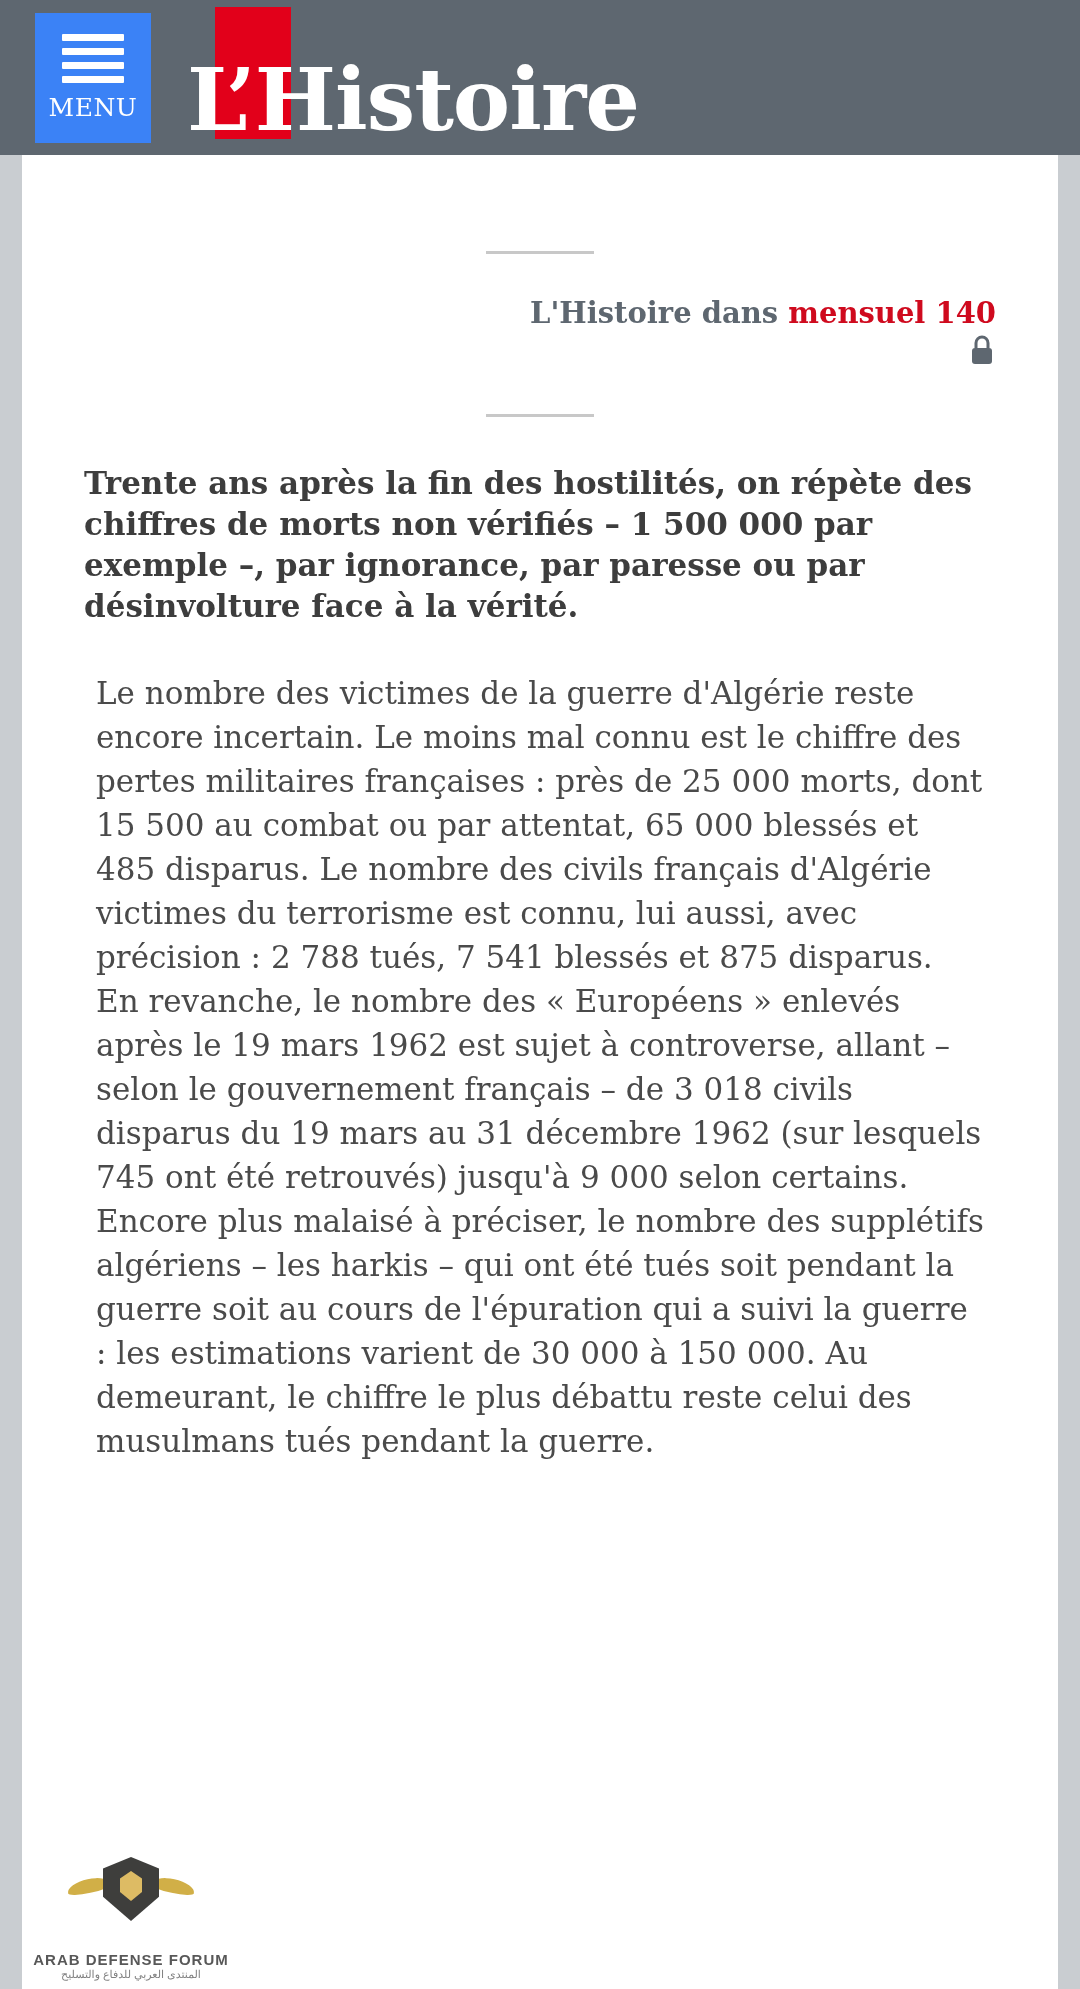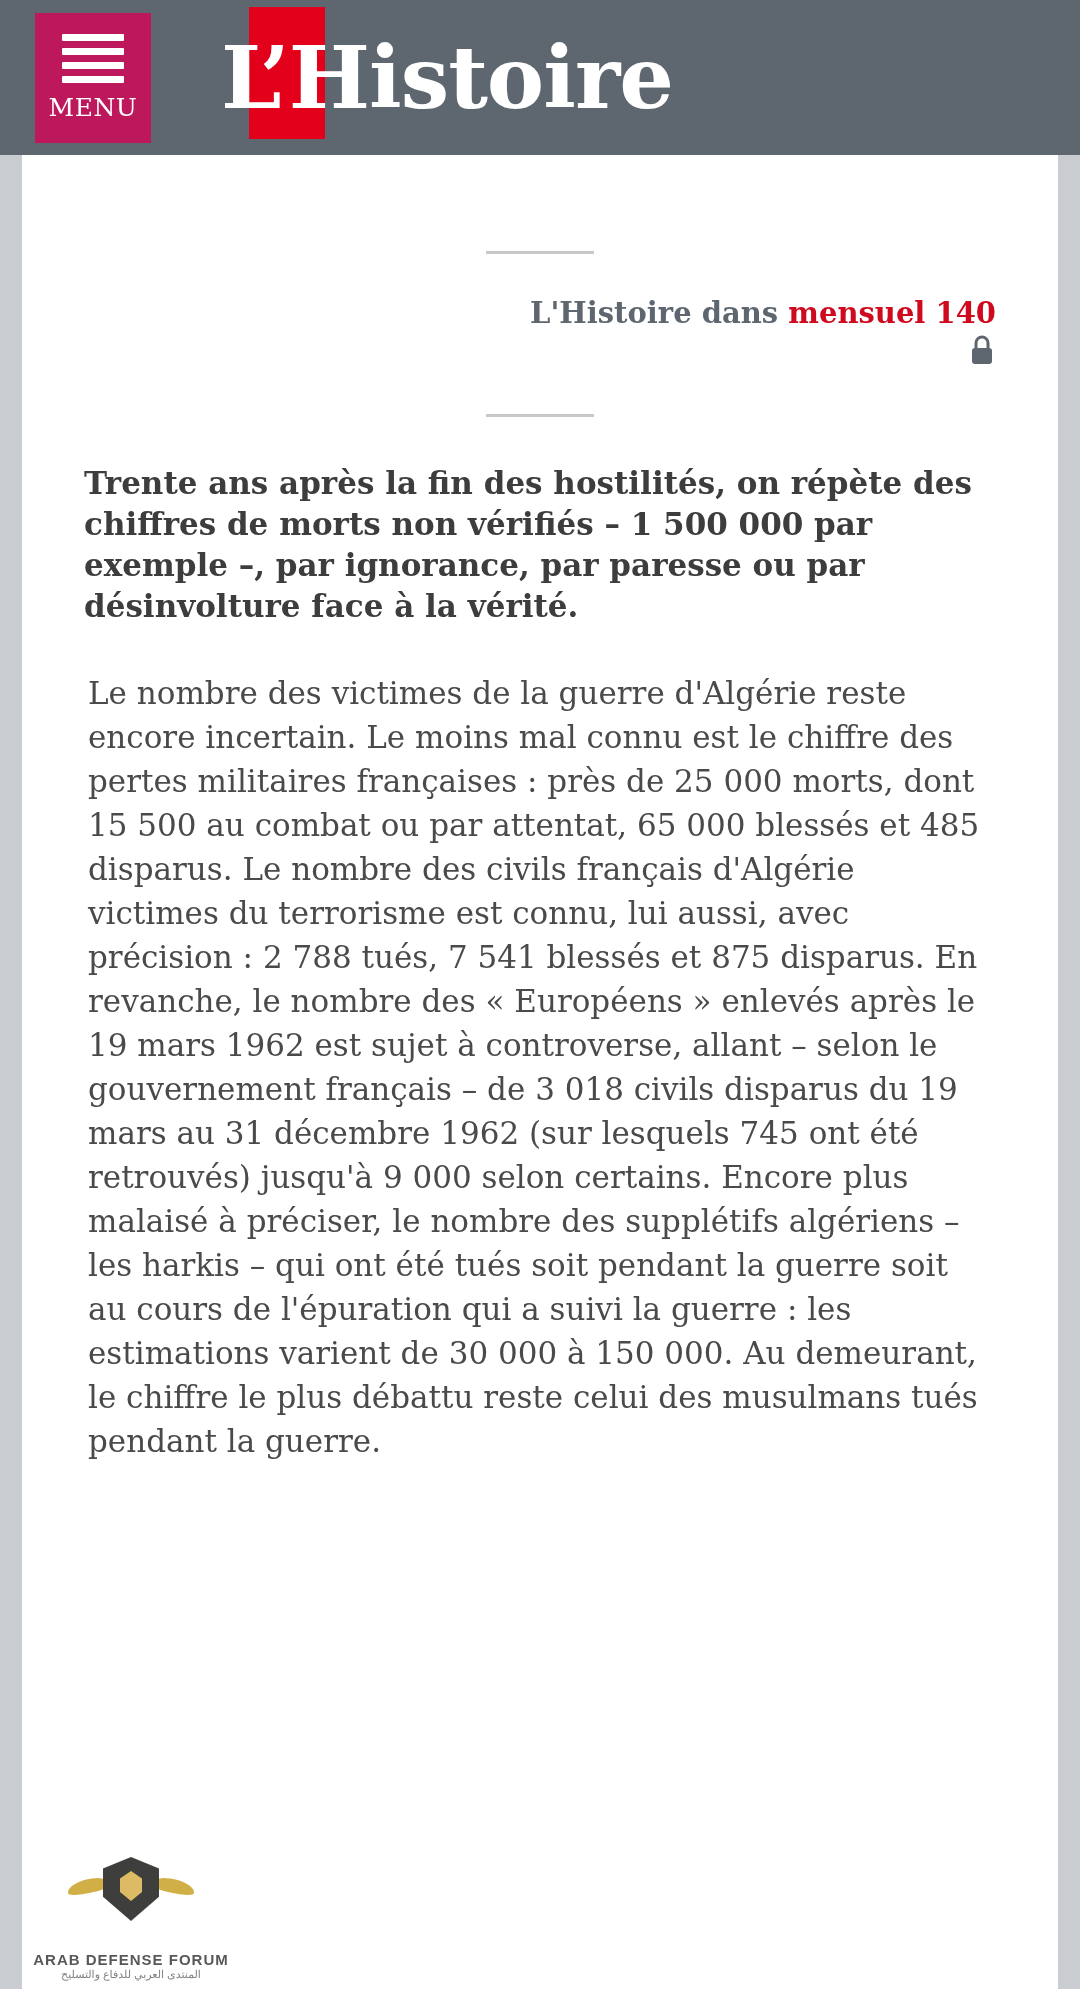--- a/index.html
+++ b/index.html
@@ -19,21 +19,21 @@
   .site-header {
     height: 155px;
     background: #5e6770;
     display: flex;
     align-items: center;
     position: relative;
   }
   .menu-button {
     width: 116px;
     height: 130px;
-    background: #be185d;
+    background: #3b82f6;
     margin-left: 35px;
     display: flex;
     flex-direction: column;
     align-items: center;
     justify-content: center;
     cursor: pointer;
     flex: 0 0 auto;
   }
   .burger {
     width: 62px;
@@ -50,24 +50,24 @@
   }
   .menu-label {
     color: #ffffff;
     font-family: "DejaVu Serif", "Liberation Serif", serif;
     font-size: 25px;
     letter-spacing: 0.5px;
     font-weight: normal;
   }
   .logo-wrap {
     position: relative;
-    margin-left: 70px;
+    margin-left: 36px;
     height: 130px;
     display: flex;
-    align-items: center;
+    align-items: flex-end;
   }
   .logo-red-block {
     position: absolute;
     left: 28px;
     top: -6px;
     width: 76px;
     height: 132px;
     background: #e2001a;
     z-index: 0;
   }
@@ -138,21 +138,21 @@
     font-size: 31px;
     line-height: 1.32;
     color: #3d3d3d;
     margin: 0 0 44px 0;
   }
   .body-text {
     font-family: "DejaVu Serif", "Liberation Serif", serif;
     font-size: 31px;
     line-height: 1.42;
     color: #4a4a4a;
-    margin: 4px;
+    margin: 12px;
     text-align: left;
   }
 
   
   .watermark {
     position: absolute;
     left: 16px;
     bottom: 8px;
     width: 230px;
     text-align: center;

